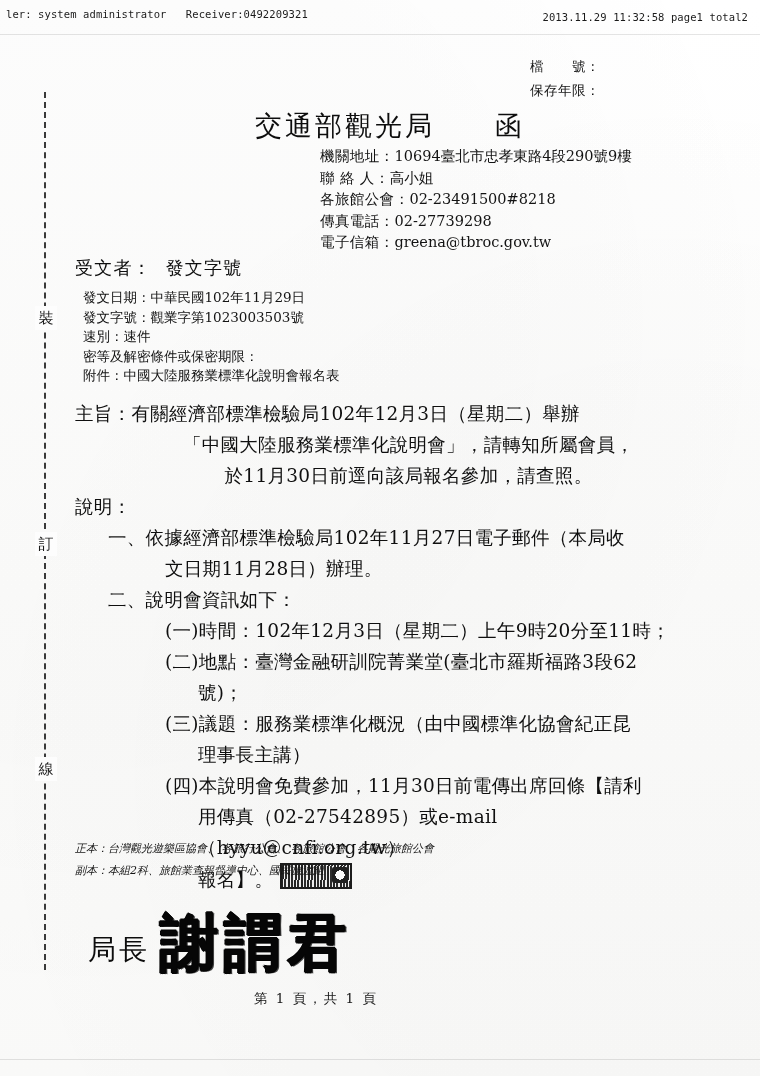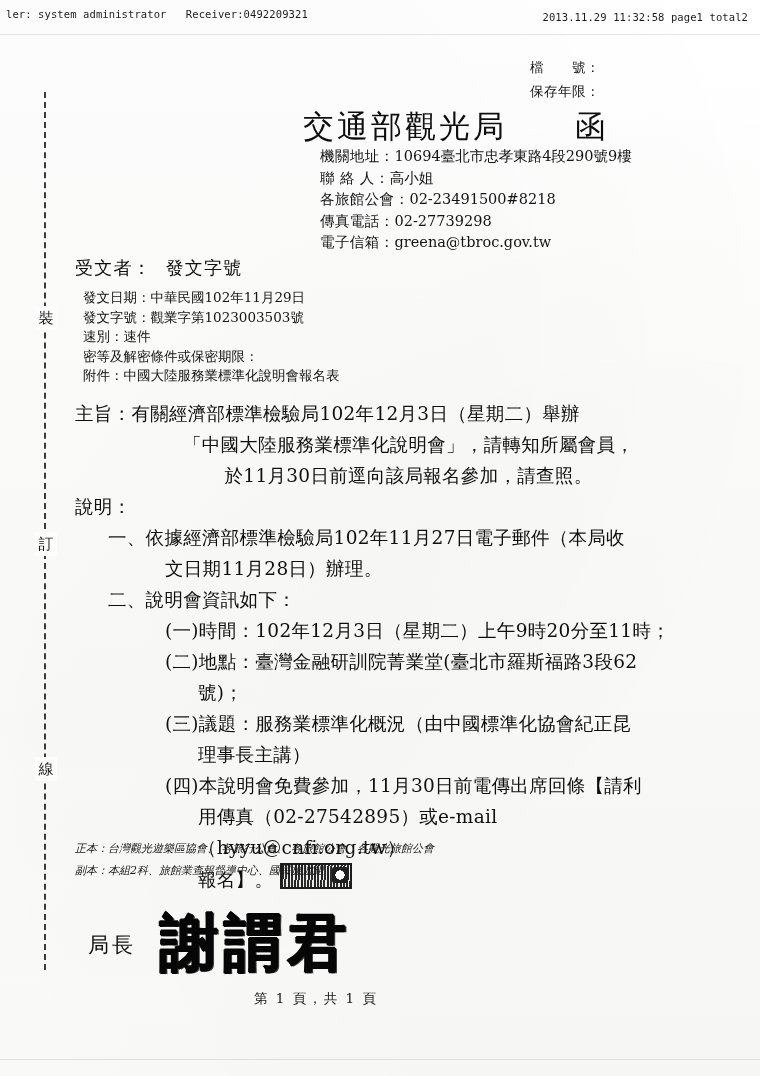--- a/index.html
+++ b/index.html
@@ -98,33 +98,32 @@
   
   .archive {
     position: absolute;
     left: 530px;
     top: 55px;
     font-size: 13.5px;
     line-height: 24px;
     color: #151515;
     letter-spacing: 0.5px;
   }
-  .archive .row { white-space: pre; }
+  .archive .row { white-space: pre; font-family: Liberation Serif, serif; }
 
   
   .doc-title {
     position: absolute;
     left: 255px;
     top: 110px;
-    font-size: 31px;
+    font-size: 27px;
     line-height: 32px;
     letter-spacing: 3px;
     color: #0d0d0d;
     white-space: pre;
-    margin-left: 48px;
   }
 
   
   .agency {
     position: absolute;
     left: 320px;
     top: 146px;
     font-size: 14.5px;
     line-height: 21.5px;
     color: #131313;
@@ -214,21 +213,21 @@
   .signature {
     position: absolute;
     left: 88px;
     top: 905px;
     height: 80px;
   }
   .sig-title {
     position: absolute;
     left: 0;
     top: 26px;
-    font-size: 21px;
+    font-size: 28px;
     letter-spacing: 3px;
     color: #0d0d0d;
     white-space: pre;
   }
   .sig-name {
     position: absolute;
     left: 72px;
     top: 0;
     font-family: "DejaVu Serif", "Liberation Serif", serif;
     font-size: 58px;

